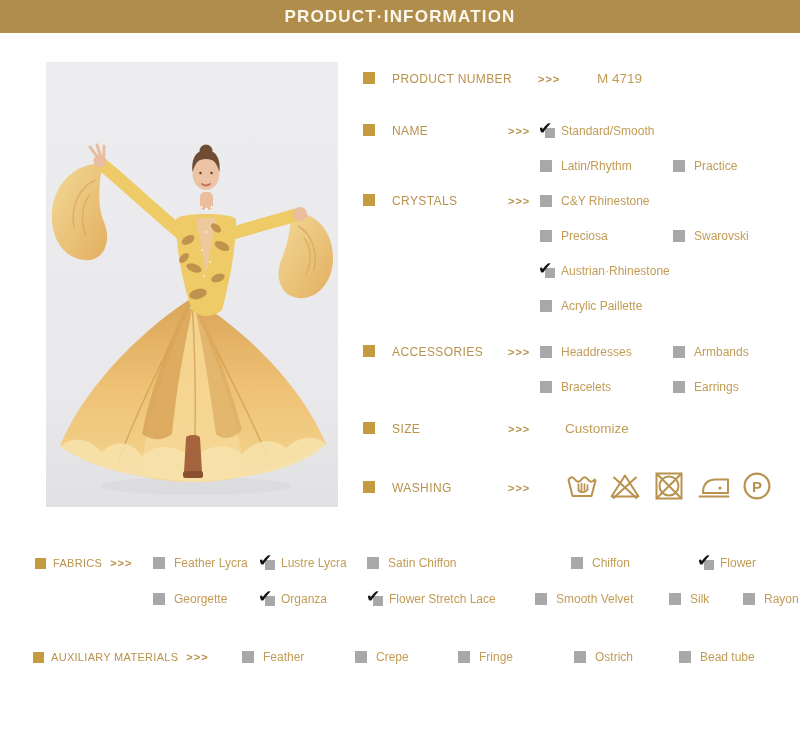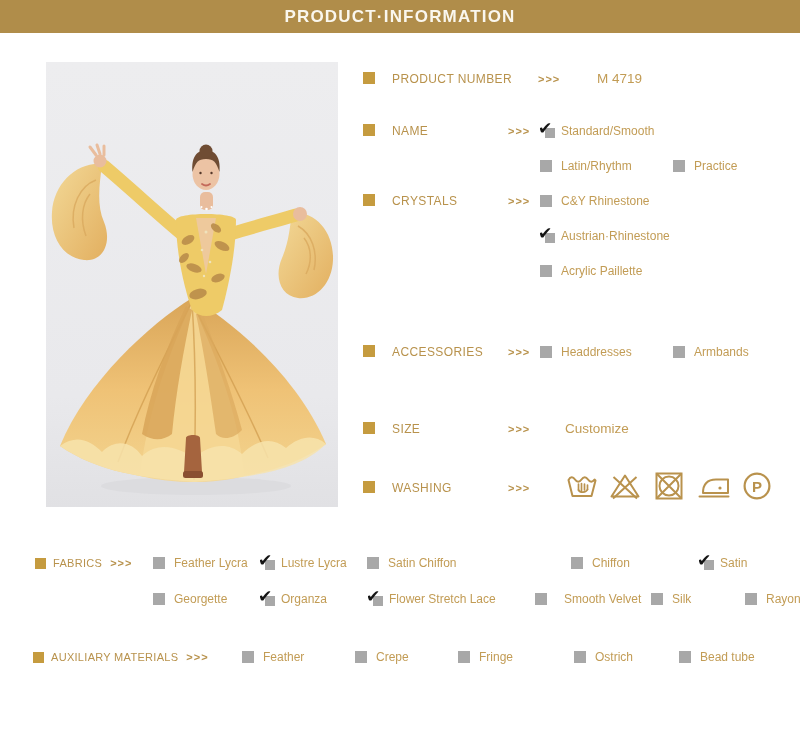--- a/index.html
+++ b/index.html
@@ -51,22 +51,22 @@
   #fhead{left:35px;top:553px;}
   #ahead{left:33px;top:647px;text-align:center;}
   .brow{position:absolute;display:flex;align-items:center;height:20px;}
   #brow1{left:153px;top:553px;}
   #brow2{left:153px;top:589px;justify-content:flex-end;}
   #auxrow{left:242px;top:647px;}
   #brow1 .opt:nth-child(1){width:107px;} #brow1 .opt:nth-child(2){width:107px;}
   #brow1 .opt:nth-child(3){width:168px;} #brow1 .opt:nth-child(4){width:128px;margin-left:36px;}
   #brow1 .opt:nth-child(5){width:75px;}
   #brow2 .opt:nth-child(1){width:107px;} #brow2 .opt:nth-child(2){width:108px;}
-  #brow2 .opt:nth-child(3){width:167px;} #brow2 .opt:nth-child(4){width:116px;gap:8px;}
-  #brow2 .opt:nth-child(5){width:94px;}
+  #brow2 .opt:nth-child(3){width:167px;} #brow2 .opt:nth-child(4){width:128px;}
+  #brow2 .opt:nth-child(5){width:74px;margin-left:6px;}
   #auxrow .opt:nth-child(1){width:113px;} #auxrow .opt:nth-child(2){width:103px;}
   #auxrow .opt:nth-child(3){width:116px;} #auxrow .opt:nth-child(4){width:105px;}
 </style>
 </head>
 <body>
 
 <div class="header">
   <span>PRODUCT·INFORMATION</span>
 </div>
 
@@ -178,20 +178,30 @@
       <span class="arrows">&gt;&gt;&gt;</span>
       <div class="opts">
         <div class="line">
           <div class="opt">
             <span class="sq"></span>
             <span class="opt-label">C&amp;Y Rhinestone</span>
           </div>
         </div>
         <div class="line">
           <div class="opt">
+            <span class="sq"></span>
+            <span class="opt-label">Preciosa</span>
+          </div>
+          <div class="opt">
+            <span class="sq"></span>
+            <span class="opt-label">Swarovski</span>
+          </div>
+        </div>
+        <div class="line">
+          <div class="opt">
             <span class="chk">
               <span class="bg"></span>
               <span class="mk">✔</span>
             </span>
             <span class="opt-label">Austrian·Rhinestone</span>
           </div>
         </div>
         <div class="line">
           <div class="opt">
             <span class="sq"></span>
@@ -206,20 +216,30 @@
       <span class="arrows">&gt;&gt;&gt;</span>
       <div class="opts">
         <div class="line">
           <div class="opt">
             <span class="sq"></span>
             <span class="opt-label">Headdresses</span>
           </div>
           <div class="opt">
             <span class="sq"></span>
             <span class="opt-label">Armbands</span>
+          </div>
+        </div>
+        <div class="line">
+          <div class="opt">
+            <span class="sq"></span>
+            <span class="opt-label">Bracelets</span>
+          </div>
+          <div class="opt">
+            <span class="sq"></span>
+            <span class="opt-label">Earrings</span>
           </div>
         </div>
       </div>
     </div>
     <div class="sec sec-4" style="top: 357px;">
       <span class="bullet"></span>
       <span class="sec-label">SIZE</span>
       <span class="arrows">&gt;&gt;&gt;</span>
       <div class="opts"><span class="value">Customize</span></div>
     </div>
@@ -290,21 +310,21 @@
     </div>
     <div class="opt">
       <span class="sq"></span>
       <span class="opt-label">Chiffon</span>
     </div>
     <div class="opt">
       <span class="chk">
         <span class="bg"></span>
         <span class="mk">✔</span>
       </span>
-      <span class="opt-label">Satin</span>
+      <span class="opt-label">Flower</span>
     </div>
   </div>
 <div class="brow" id="brow2">
     <div class="opt">
       <span class="sq"></span>
       <span class="opt-label">Georgette</span>
     </div>
     <div class="opt">
       <span class="chk">
         <span class="bg"></span>

